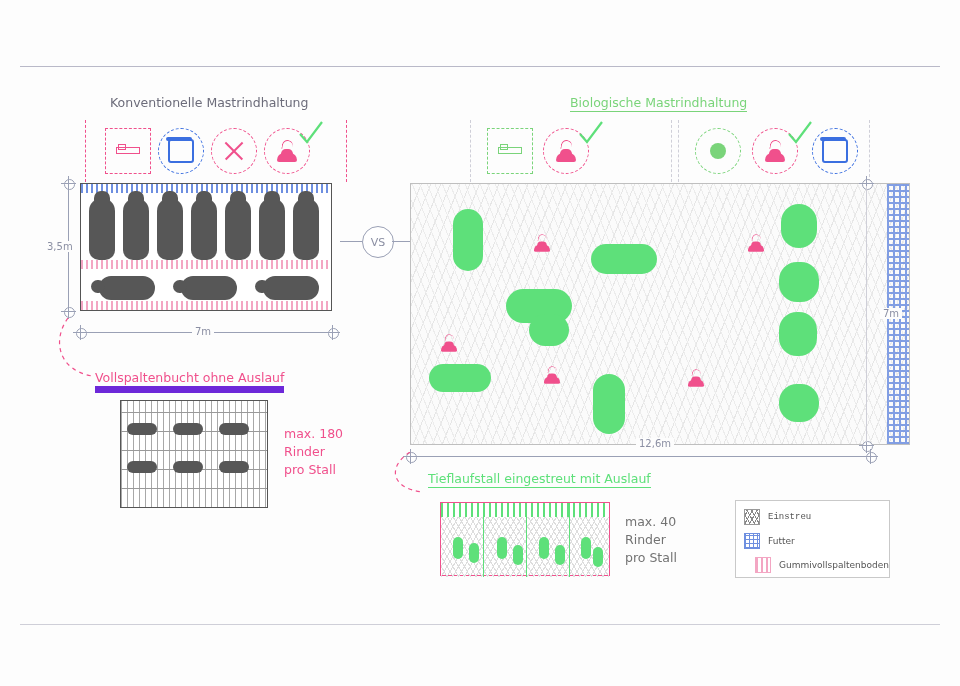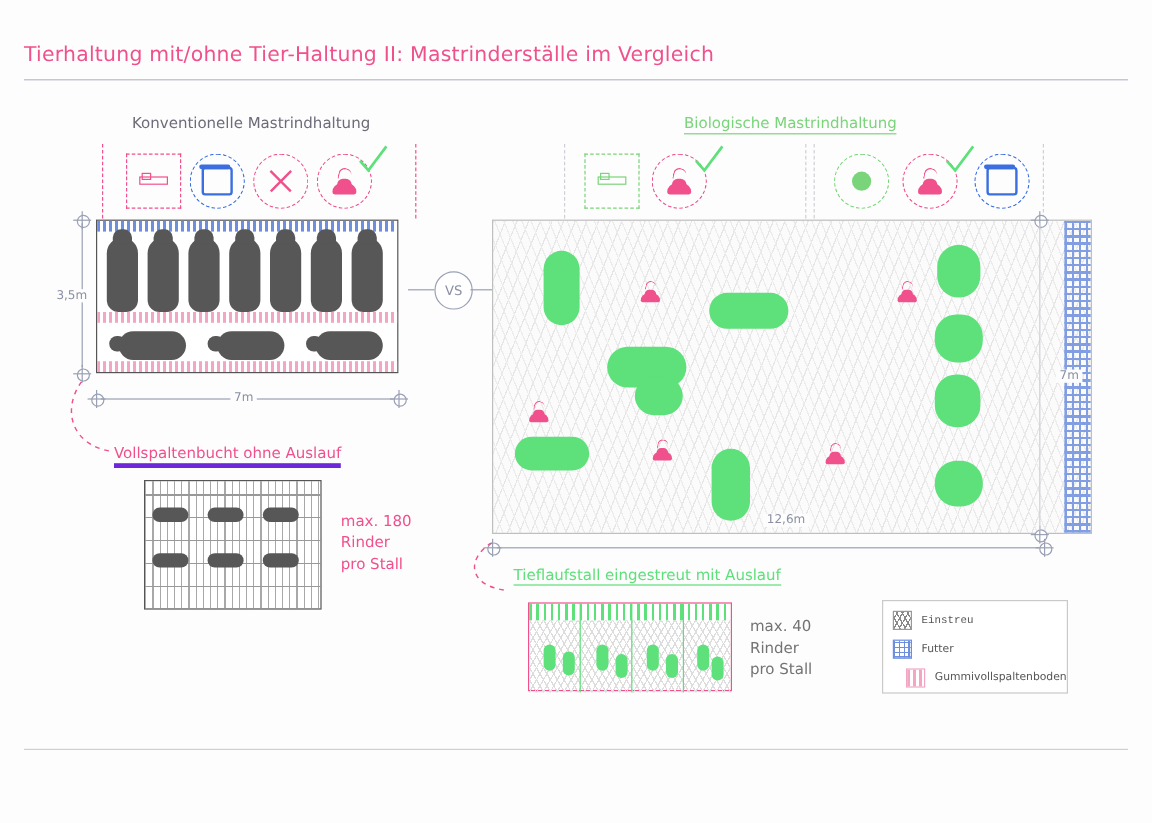--- a/index.html
+++ b/index.html
@@ -132,21 +132,21 @@
   .vs{
     position:absolute;left:362px;top:226px;width:30px;height:30px;border-radius:50%;
     border:1px solid #9aa0b5;color:#8b8fa3;font-size:11px;
     display:flex;align-items:center;justify-content:center;background:#fff;
   }
   .vs-line{position:absolute;top:241px;height:1px;background:#9aa0b5;}
   
   .caption{
     position:absolute;font-size:12.5px;white-space:nowrap;
   }
-  .caption.pink{color:#f0508c;border-bottom:4px solid #6d28d9;padding-bottom:1px;}
+  .caption.pink{color:#f0508c;border-bottom:7px solid #6d28d9;padding-bottom:1px;}
   .caption.green{color:#5ee07a;border-bottom:1px solid #5ee07a;padding-bottom:1px;}
   .curve{position:absolute;}
   
   .detail{
     position:absolute;box-sizing:border-box;border:1.4px solid #555;background:#fff;
   }
   .detail.left{left:120px;top:400px;width:148px;height:108px;}
   .detail.right{left:440px;top:502px;width:170px;height:74px;border:1.4px solid #f0508c;}
   .stat{
     position:absolute;font-size:12.5px;line-height:17px;white-space:nowrap;
@@ -166,21 +166,20 @@
   .sw-straw{background:repeating-linear-gradient(60deg,#888 0 1px,transparent 1px 4px),repeating-linear-gradient(-60deg,#888 0 1px,transparent 1px 4px);border-color:#999;}
   .sw-feed{background:repeating-linear-gradient(0deg,#6e8fe0 0 1px,transparent 1px 4px),repeating-linear-gradient(90deg,#6e8fe0 0 1px,transparent 1px 4px);border-color:#6e8fe0;}
   .sw-rubber{background:repeating-linear-gradient(90deg,#f3a6c3 0 2px,transparent 2px 5px);border-color:#f3a6c3;}
   .footer-rule{position:absolute;left:20px;top:624px;width:920px;height:1px;background:#cfcfd8;}
 </style>
 </head>
 <body>
 
 <div class="page">
 
-  <div class="title">Tierhaltung mit/ohne Tier-Haltung II: Mastrinderställe im Vergleich</div>
   <div class="title-rule"></div>
 
   <div class="col-head right">Biologische Mastrindhaltung</div>
   <div class="col-head left">Konventionelle Mastrindhaltung</div>
 
   <div class="chip bed" style="left:105px;top:128px;width:46px;height:46px;">
     <div class="bed-glyph"></div>
   </div>
   <div class="chip blue" style="left:158px;top:128px;">
     <div class="bucket"></div>
@@ -314,21 +313,21 @@
   </div>
 
   <div class="dimnode" style="left:862px;top:179px;"></div>
   <div class="dimnode" style="left:862px;top:441px;"></div>
   <div class="dim v" style="left:866px;top:186px;height:256px;background:#cfcfd8;"></div>
   <div class="dimlabel" style="left:880px;top:308px;">7m</div>
 
   <div class="dimnode" style="left:406px;top:452px;"></div>
   <div class="dimnode" style="left:866px;top:452px;"></div>
   <div class="dim" style="left:414px;top:456px;width:452px;"></div>
-  <div class="dimlabel" style="left:636px;top:428px;text-align:center;">12,6m</div>
+  <div class="dimlabel" style="left:636px;top:438px;text-align:center;">12,6m</div>
 
   <svg class="curve" style="left:52px;top:318px;" width="70" height="70">
     <path d="M16,0 C0,22 6,52 40,58" fill="none" stroke="#f0508c" stroke-width="1.2" stroke-dasharray="4,4"></path>
   </svg>
   <div class="caption pink" style="left:95px;top:370px;">Vollspaltenbucht ohne Auslauf</div>
 
   <svg class="curve" style="left:388px;top:452px;" width="60" height="46">
     <path d="M22,0 C0,14 2,36 34,40" fill="none" stroke="#f0508c" stroke-width="1.2" stroke-dasharray="4,4"></path>
   </svg>
   <div class="caption green" style="left:428px;top:471px;">Tieflaufstall eingestreut mit Auslauf</div>

